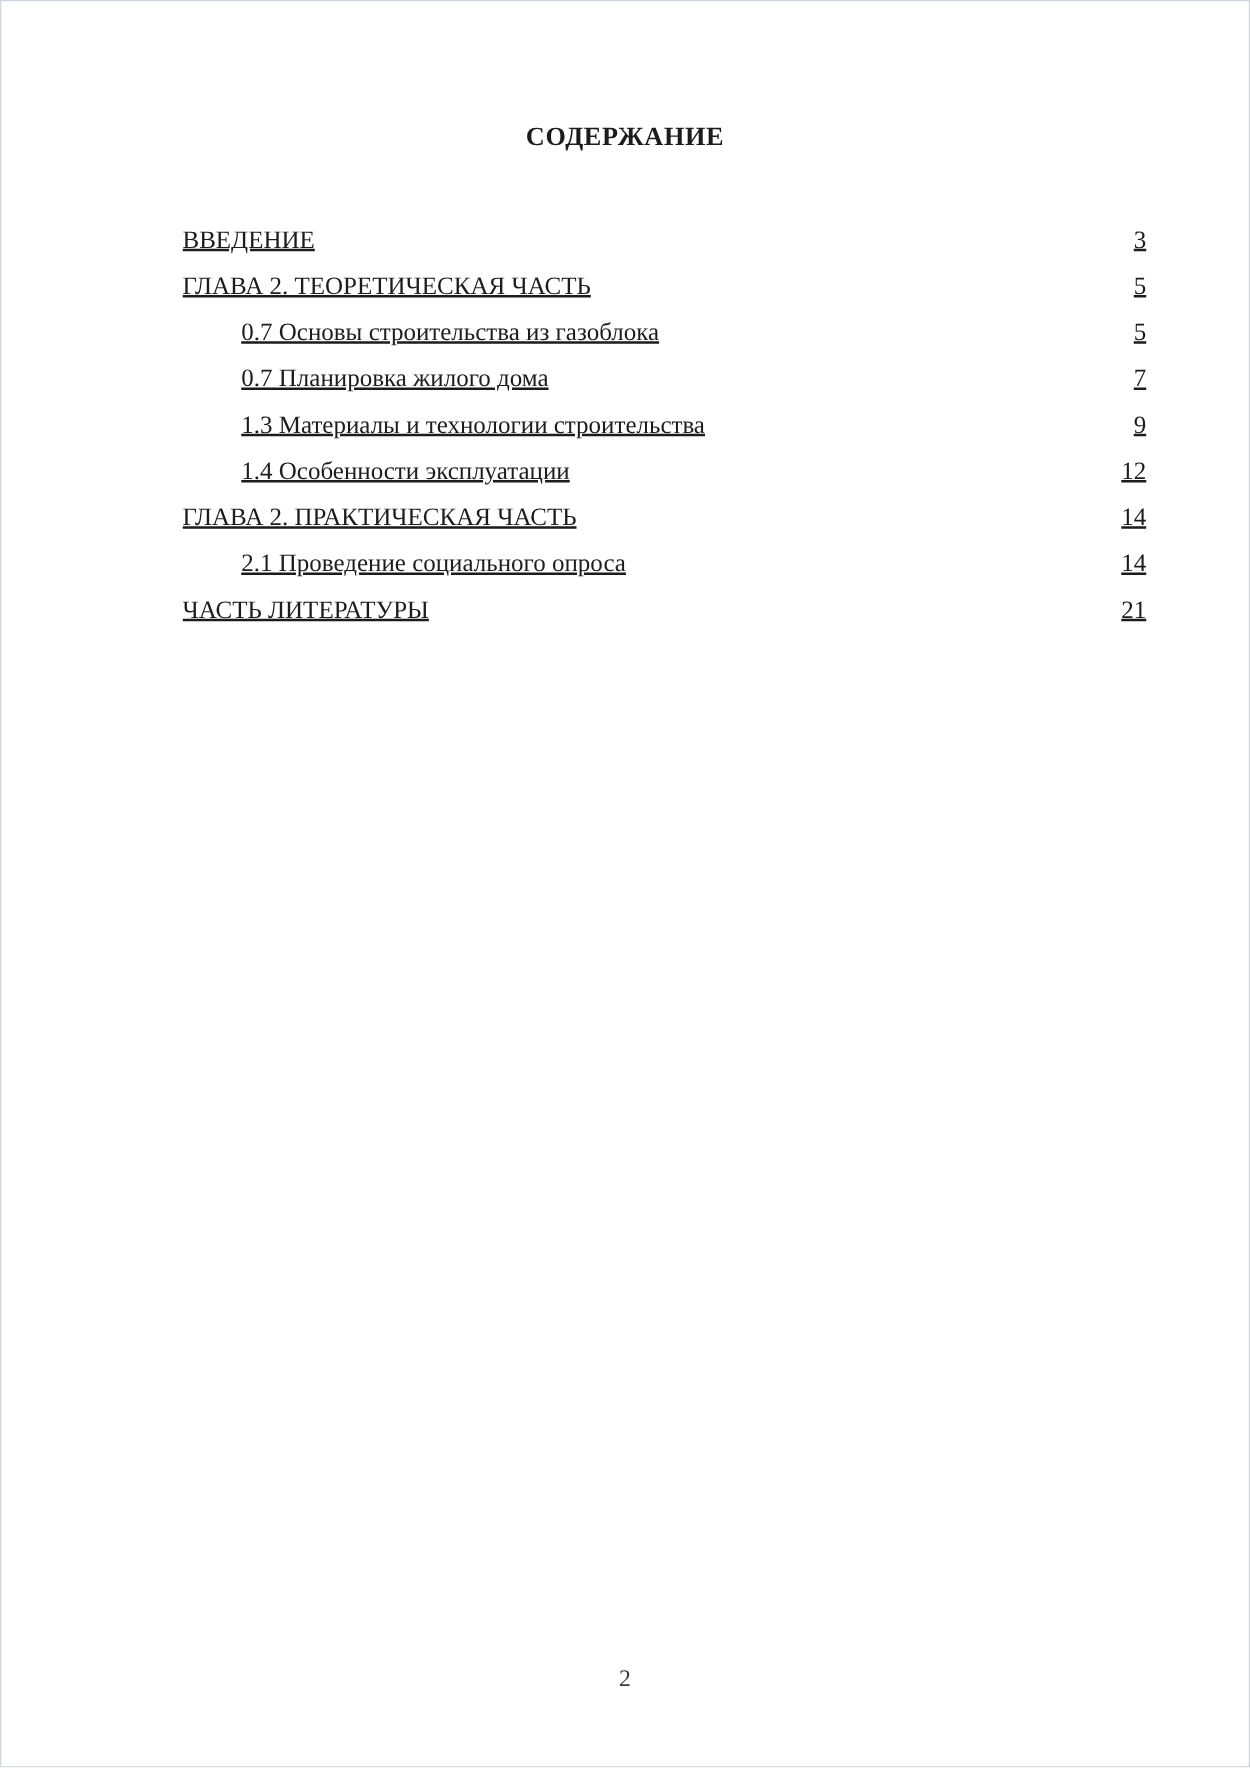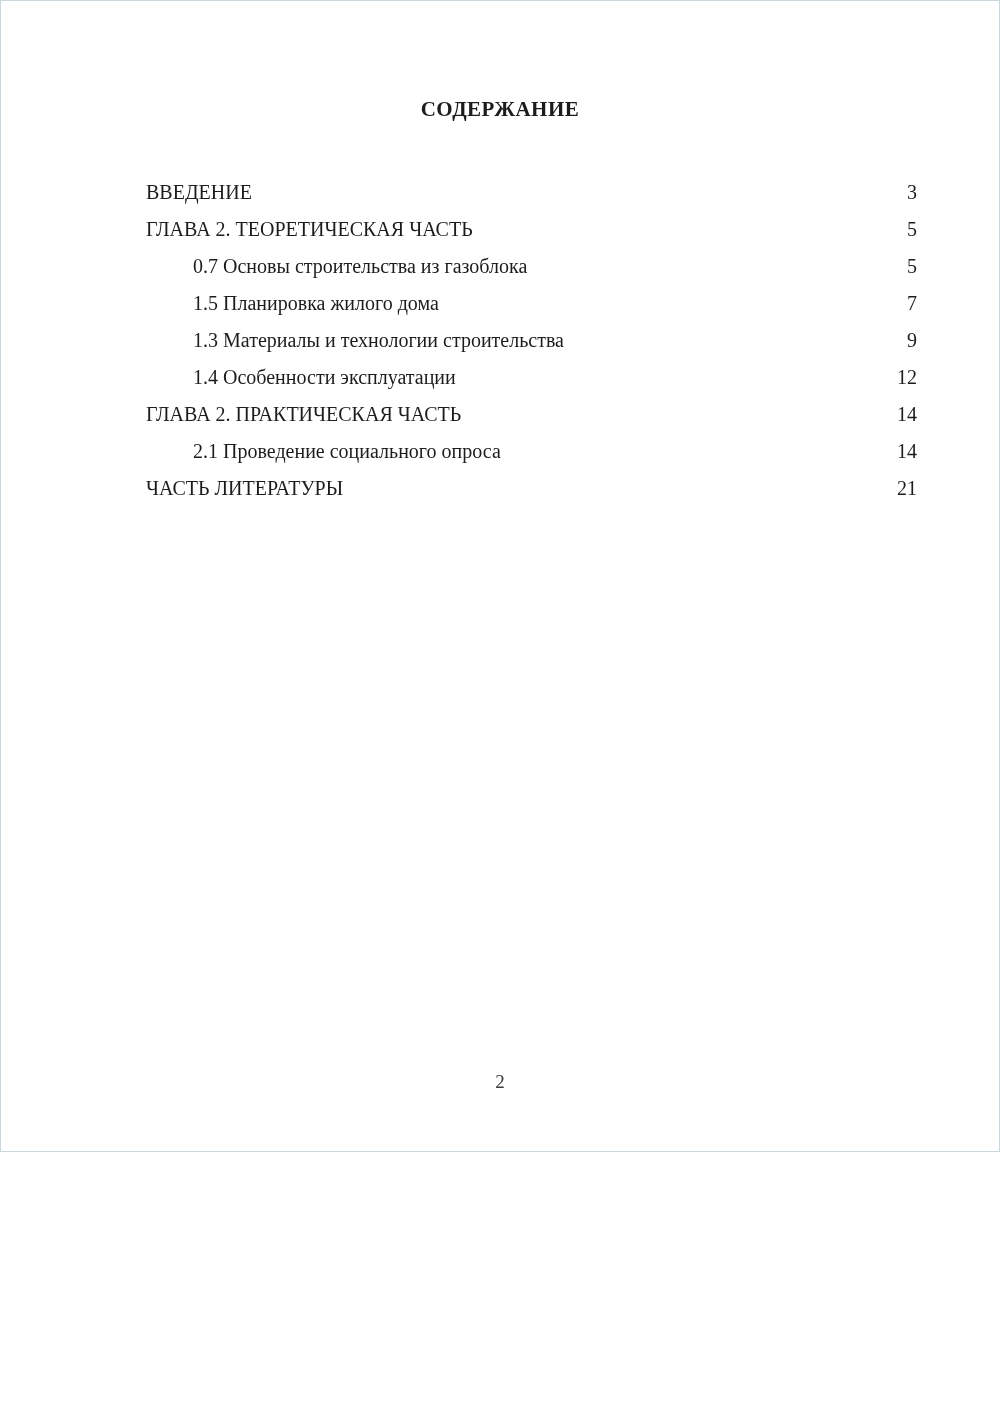--- a/index.html
+++ b/index.html
@@ -3,41 +3,42 @@
 <meta charset="utf-8">
 <style>
   html, body {
     margin: 0;
     padding: 0;
     background: #ffffff;
   }
   .page {
     position: relative;
     width: 1000px;
-    height: 1152px;
+    height: 1414px;
     margin: 0 auto;
     background: #ffffff;
     border: 1px solid #ccd6dd;
     box-sizing: border-box;
     font-family: "Liberation Serif", "DejaVu Serif", serif;
     color: #1c1c1c;
     overflow: hidden;
   }
   .doc-title {
     margin: 0;
     padding-top: 96px;
     text-align: center;
     font-size: 21px;
     font-weight: bold;
     letter-spacing: 0.5px;
   }
   .toc {
     margin-top: 52px;
     padding-left: 145px;
     padding-right: 82px;
+    text-decoration: underline;
   }
   .toc-row {
     display: flex;
     justify-content: space-between;
     align-items: baseline;
     font-size: 20px;
     line-height: 37px;
     white-space: nowrap;
   }
   .toc-row.indent .toc-label {
@@ -79,21 +80,21 @@
     <span class="toc-label">ГЛАВА 2. ТЕОРЕТИЧЕСКАЯ ЧАСТЬ</span>
     <span class="toc-page">5</span>
   </div>
 
   <div class="toc-row indent">
     <span class="toc-label">0.7 Основы строительства из газоблока</span>
     <span class="toc-page">5</span>
   </div>
 
   <div class="toc-row indent">
-    <span class="toc-label">1.5 Планировка жилого дома</span>
+    <span class="toc-label">0.7 Планировка жилого дома</span>
     <span class="toc-page">7</span>
   </div>
 
   <div class="toc-row indent">
     <span class="toc-label">1.3 Материалы и технологии строительства</span>
     <span class="toc-page">9</span>
   </div>
 
   <div class="toc-row indent">
     <span class="toc-label">1.4 Особенности эксплуатации</span>

